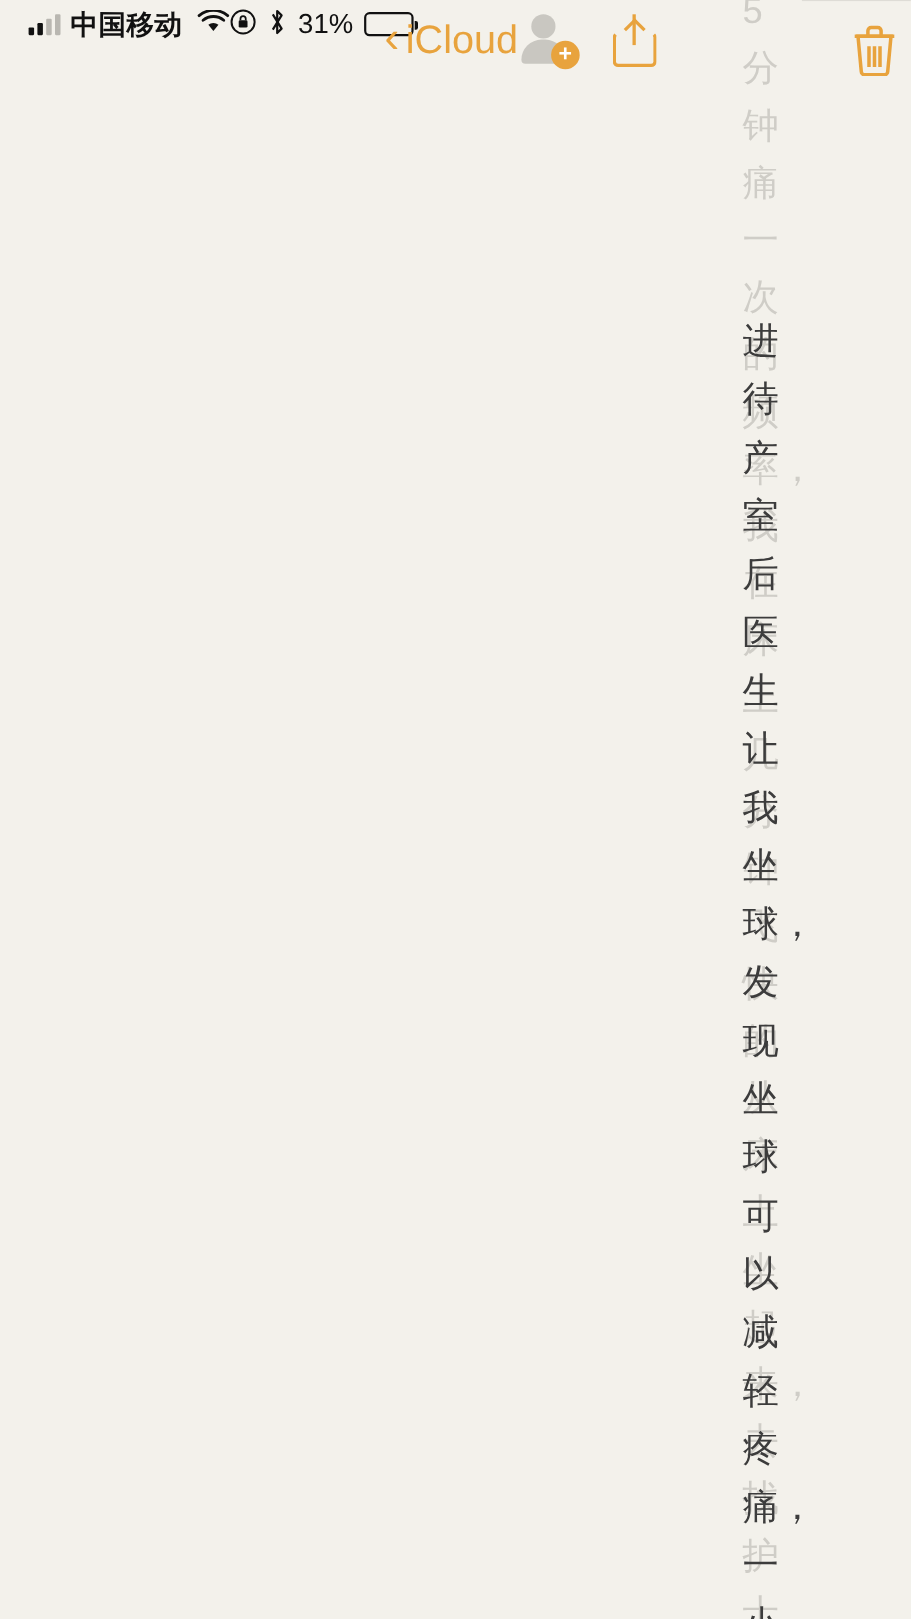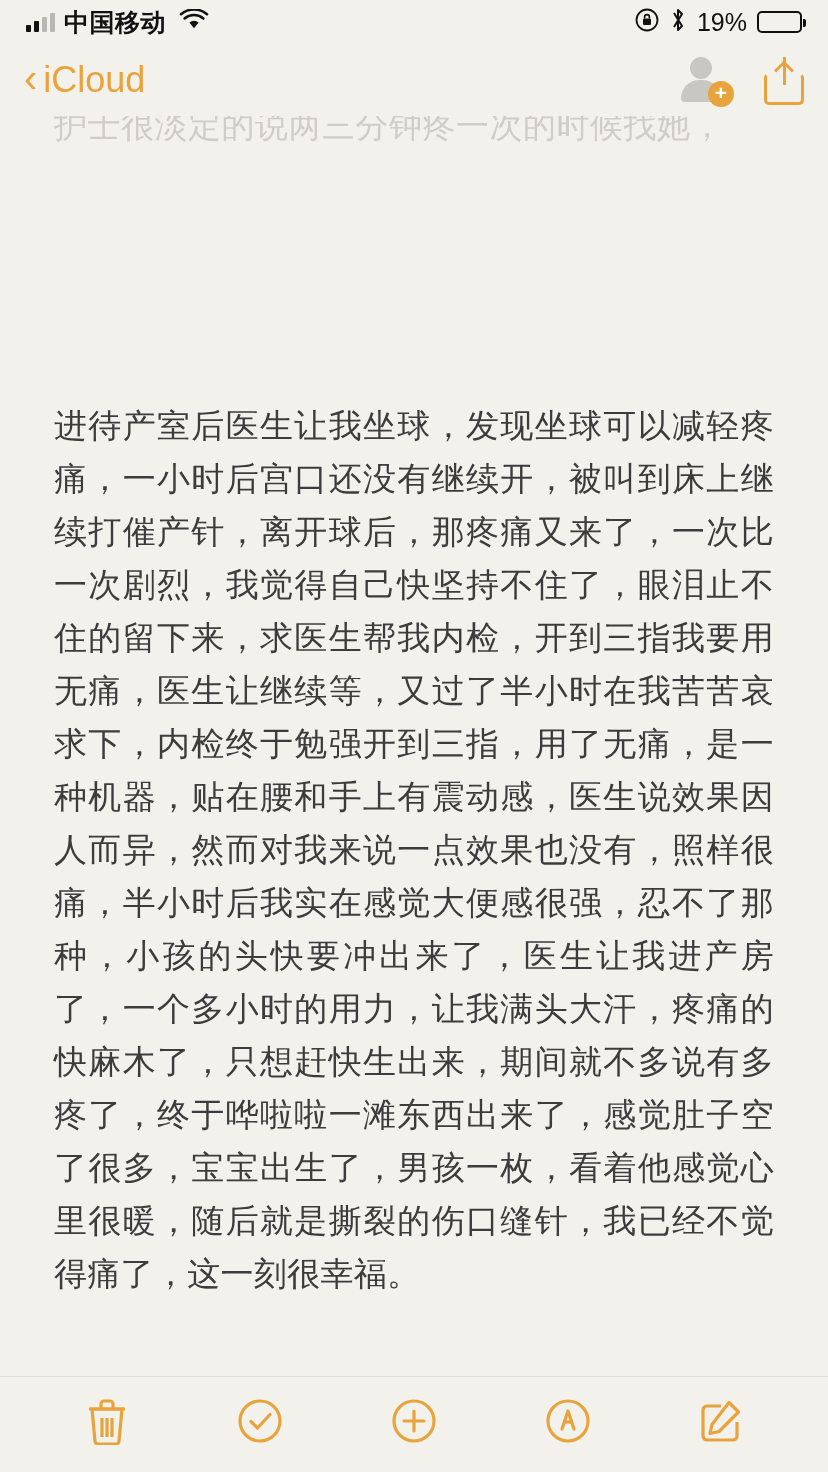--- a/index.html
+++ b/index.html
@@ -9,21 +9,21 @@
     background: #f2f0ea;
     font-family: "Liberation Sans", sans-serif;
     overflow: hidden;
   }
   #app {
     position: relative;
     width: 828px;
     height: 1472px;
     background: #f3f1eb;
     display: flex;
-    flex-direction: column;
+    flex-direction: row;
   }
 
   
   .status-bar {
     height: 44px;
     flex: 0 0 44px;
     display: flex;
     align-items: center;
     padding: 0 26px;
     font-size: 26px;
@@ -269,21 +269,21 @@
           <circle cx="12" cy="12" r="10.5" stroke="#111" stroke-width="1.8" fill="none"></circle>
           <rect x="8" y="10.5" width="8" height="6.5" rx="1.2" fill="#111"></rect>
           <path d="M9.6 10.5 V9 a2.4 2.4 0 0 1 4.8 0 v1.5" stroke="#111" stroke-width="1.6" fill="none"></path>
         </svg>
       </span>
       <span class="bt">
         <svg width="18" height="26" viewBox="0 0 18 26">
           <path d="M5 6 L13 19 L9 23 V3 L13 7 L5 20" stroke="#111" stroke-width="2" fill="none" stroke-linejoin="round"></path>
         </svg>
       </span>
-      <span class="battery-pct">19%</span>
+      <span class="battery-pct">31%</span>
       <span class="battery">
         <span class="battery-fill" id="battery-fill" style="width: 85%;"></span>
       </span>
     </div>
   </div>
 
   <div class="nav-bar">
     <div class="back-btn">
       <span class="chev">‹</span>
       <span>iCloud</span>

